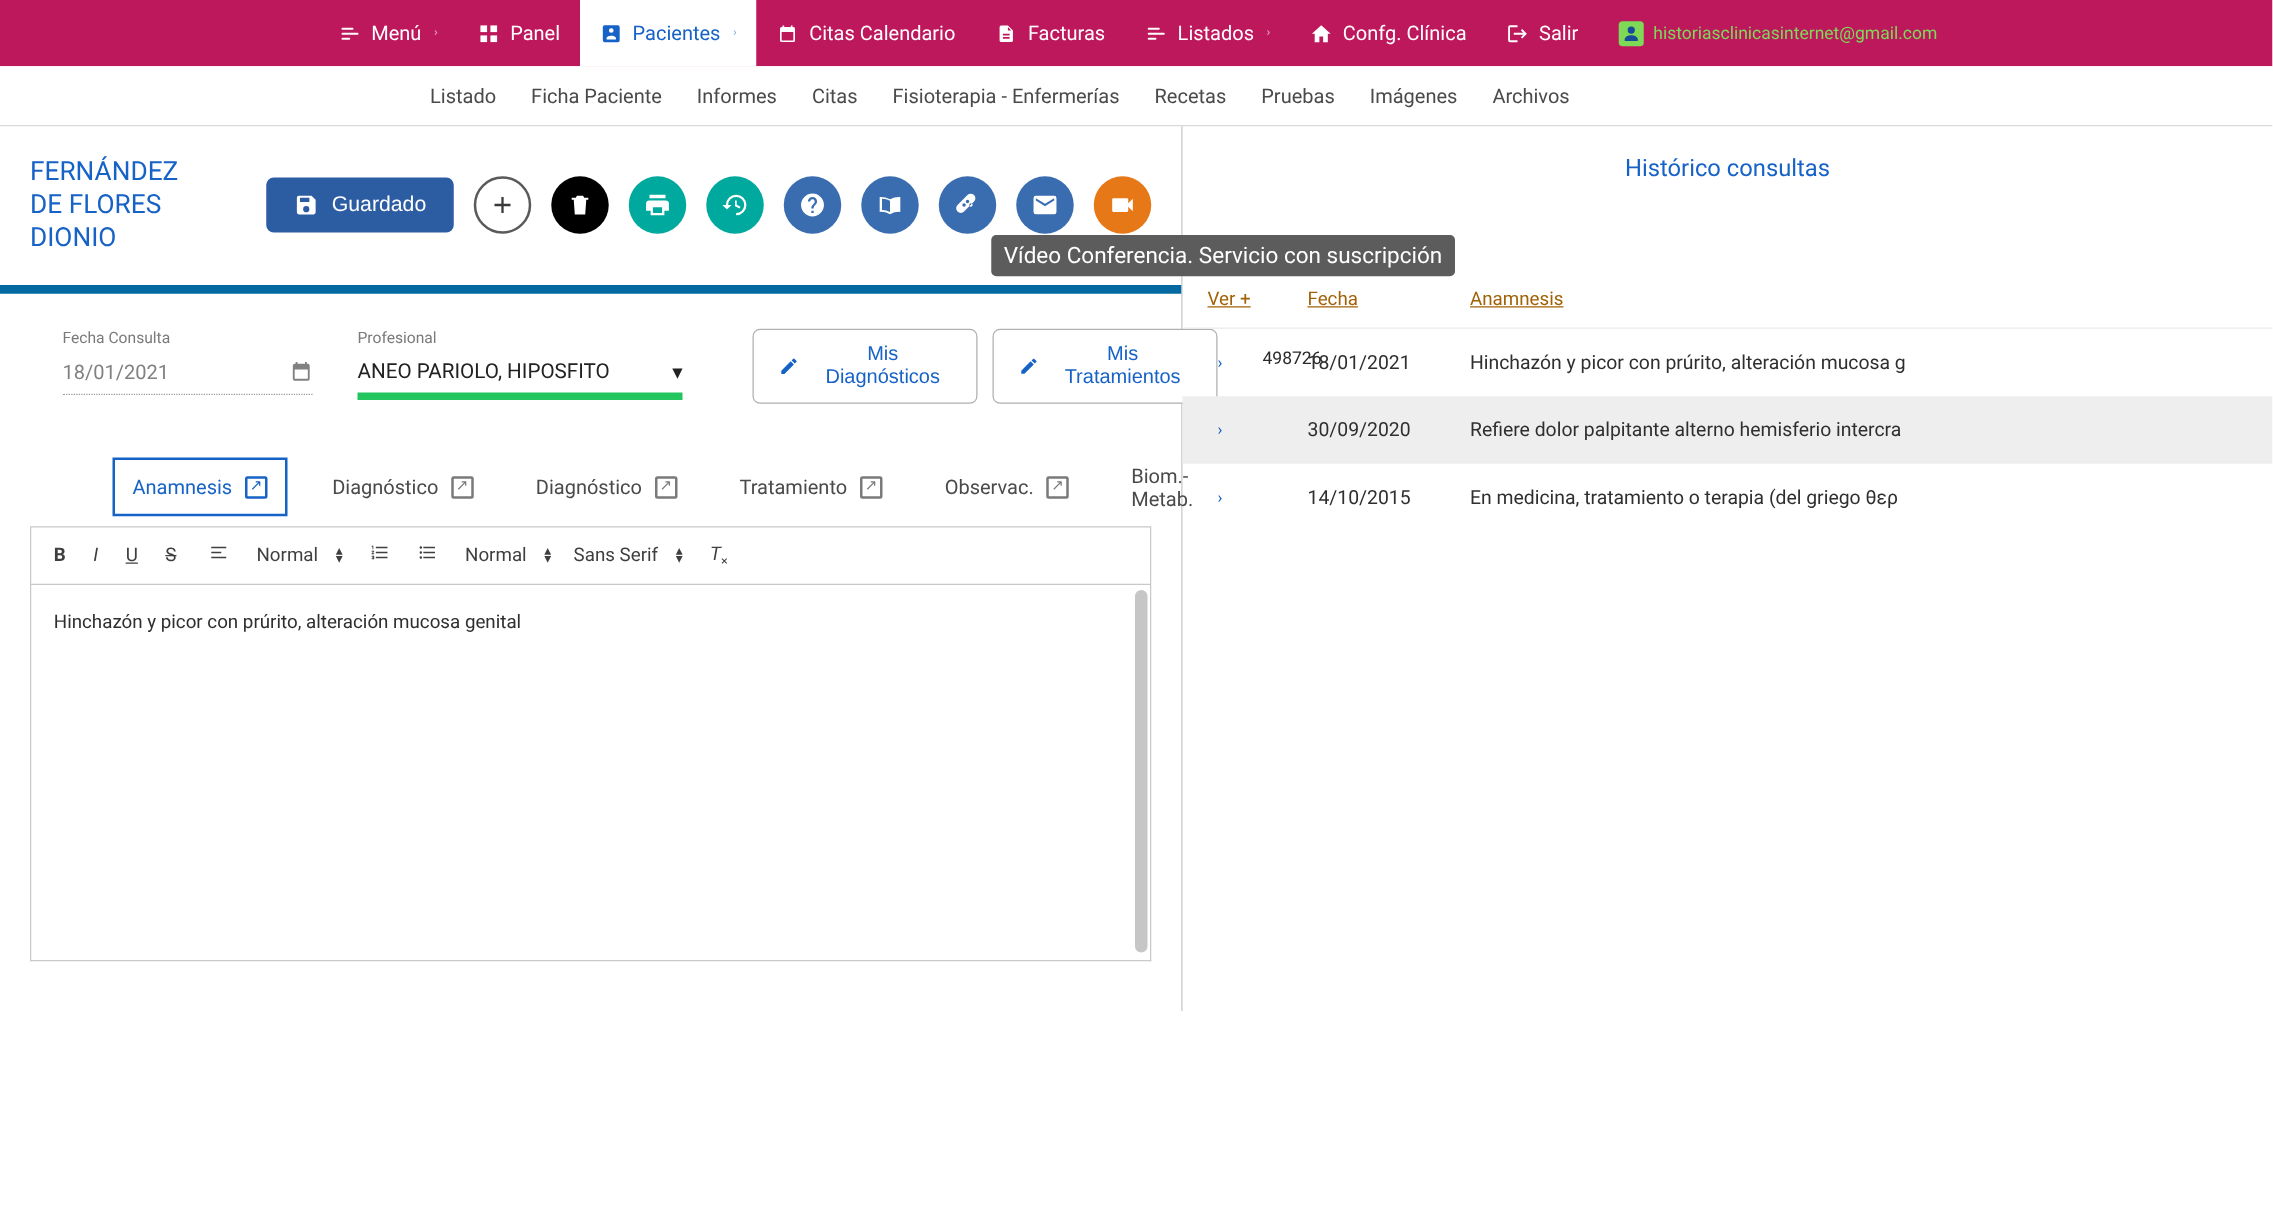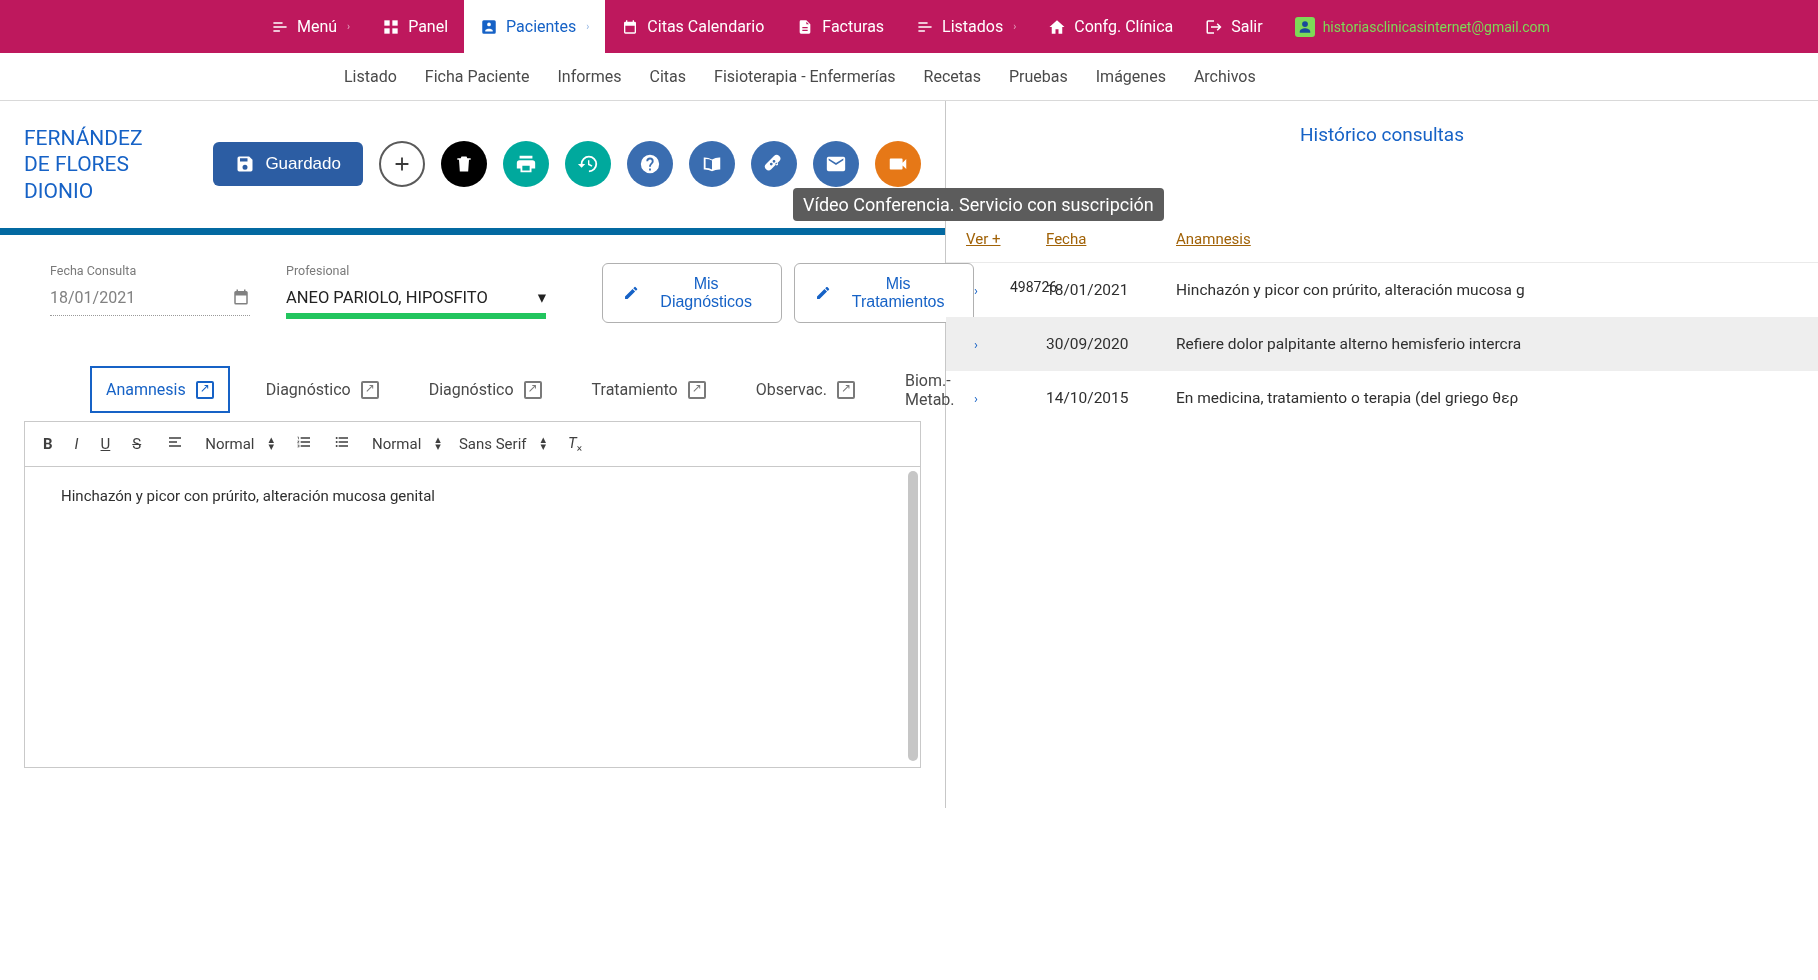--- a/index.html
+++ b/index.html
@@ -239,21 +239,20 @@
       content: '↗';
       position: absolute;
       top: -2px; left: 2px;
       font-size: 12px;
     }
     
     .editor-wrap {
       margin: 0 24px 0 24px;
       border: 1px solid #c9c9c9;
       border-top: none;
-      padding-left: 18px;
     }
     .toolbar {
       border: 1px solid #c9c9c9;
       border-bottom: 1px solid #c9c9c9;
       display: flex;
       align-items: center;
       padding: 10px 14px;
       gap: 18px;
       margin: 0 24px;
     }

